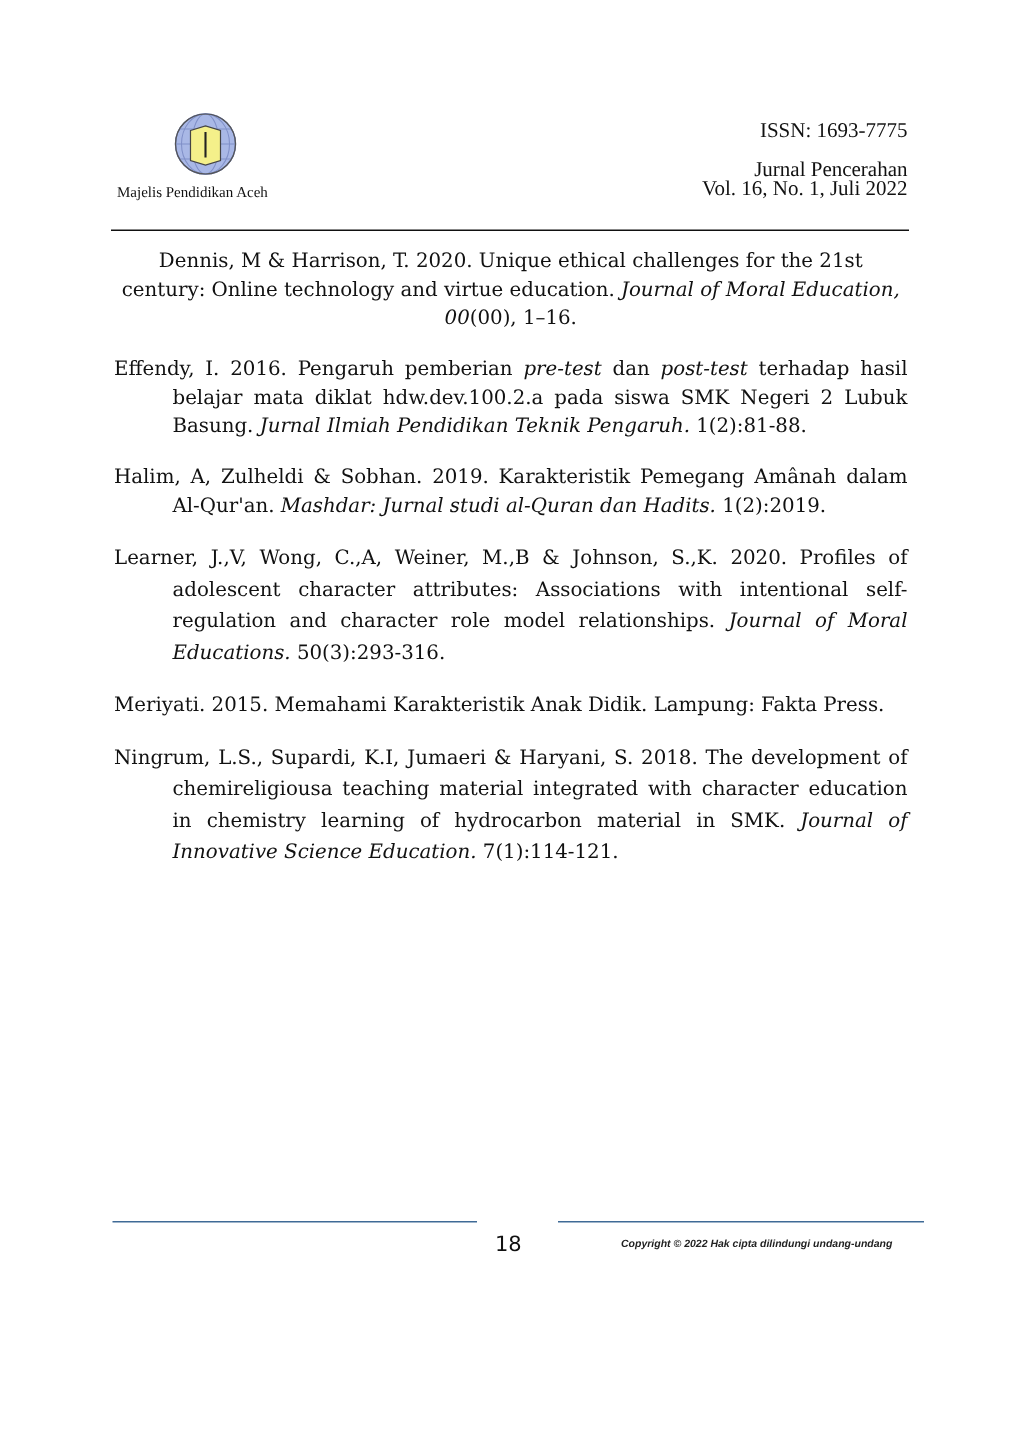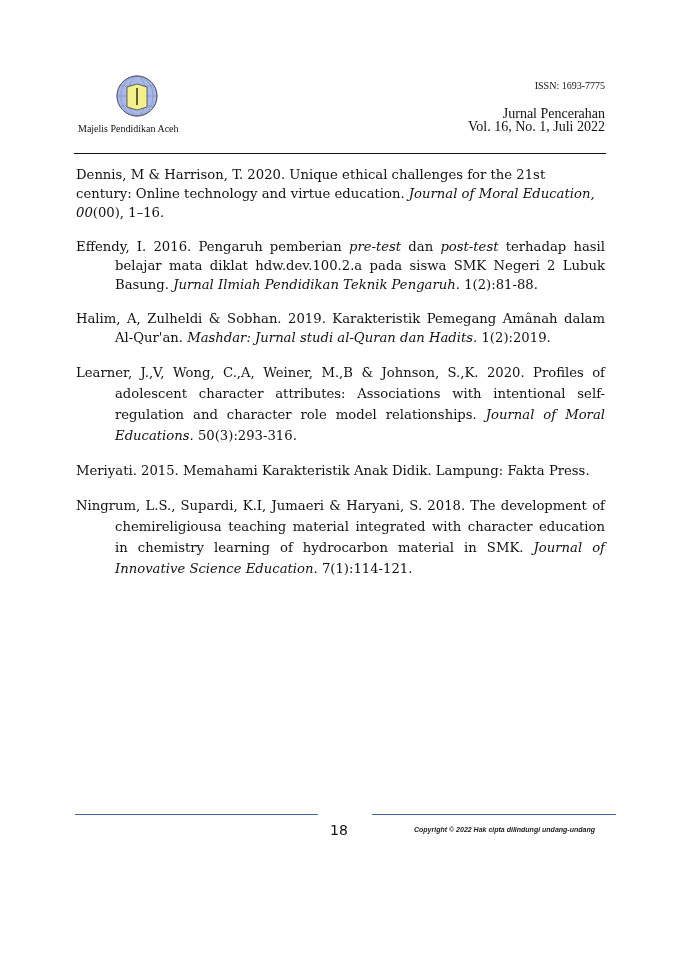--- a/index.html
+++ b/index.html
@@ -1,30 +1,30 @@
 <!DOCTYPE html>
 <html><head>
 <meta charset="utf-8">
 <style>
   html, body { margin: 0; padding: 0; background: #ffffff; }
   body { width: 681px; height: 957px; position: relative; overflow: hidden;
          font-family: "DejaVu Serif", serif; color: #111; }
   .logo { position: absolute; left: 116px; top: 75px; width: 42px; height: 42px; }
   .org-name { position: absolute; left: 78px; top: 123px; font-size: 10px;
               font-family: Liberation Serif, serif; color: #111; }
-  .issn { position: absolute; right: 76px; top: 80px; font-size: 10px;
+  .issn { position: absolute; right: 76px; top: 80px; font-size: 14px;
           font-family: "Liberation Serif", serif; text-align: right; }
   .journal { position: absolute; right: 76px; top: 107px; font-size: 14px; line-height: 13px;
              font-family: "Liberation Serif", serif; text-align: right; }
   .head-rule { position: absolute; left: 74px; top: 153px; width: 532px; height: 0;
                border-top: 1.3px solid #111; }
   .refs { position: absolute; left: 76px; top: 165px; width: 529px; }
   .ref { font-size: 13.2px; line-height: 19px; text-align: justify; margin: 0 0 15px 0;
          padding-left: 39px; text-indent: -39px; font-family: "DejaVu Serif", serif; }
-  .ref.first { padding-left: 0; text-indent: 0; text-align: left; }
+  .ref.first { padding-left: 0; text-indent: 0; text-align: center; }
   .ref.wide { line-height: 21px; }
   .ref i { font-style: italic; }
   .foot-rule-l { position: absolute; left: 75px; top: 814px; width: 243px; border-top: 1.3px solid #3f6a96; }
   .foot-rule-r { position: absolute; left: 372px; top: 814px; width: 244px; border-top: 1.3px solid #3f6a96; }
   .page-num { position: absolute; left: 330px; top: 806px; font-size: 14px;
               font-family: "DejaVu Sans", sans-serif; margin-top: 16px; }
   .copyright { position: absolute; left: 380px; top: 826px; font-size: 7px; font-style: italic; font-weight: bold;
                font-family: Liberation Sans, sans-serif; color: #222; margin-left: 34px; }
 </style>
 </head>

